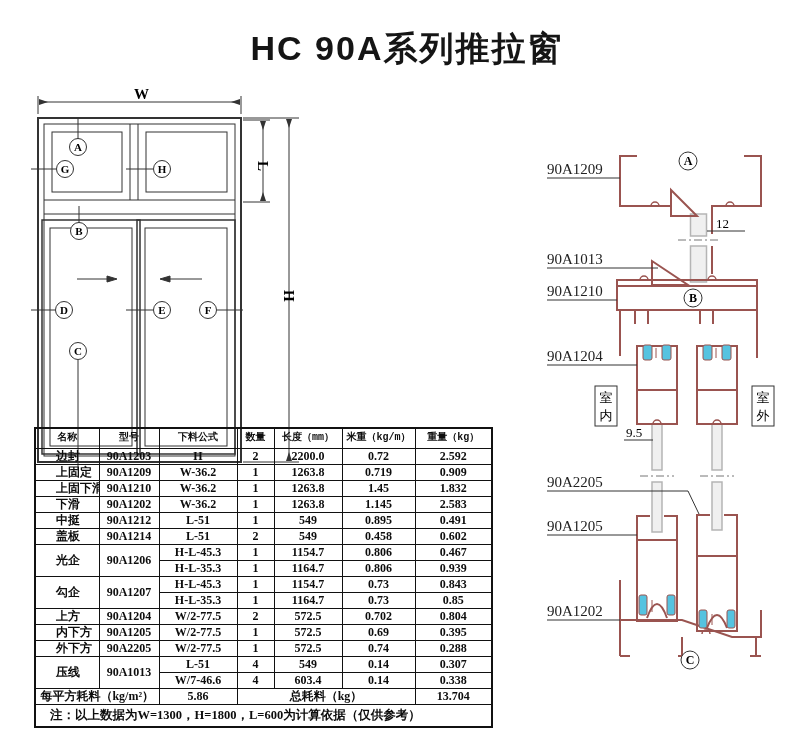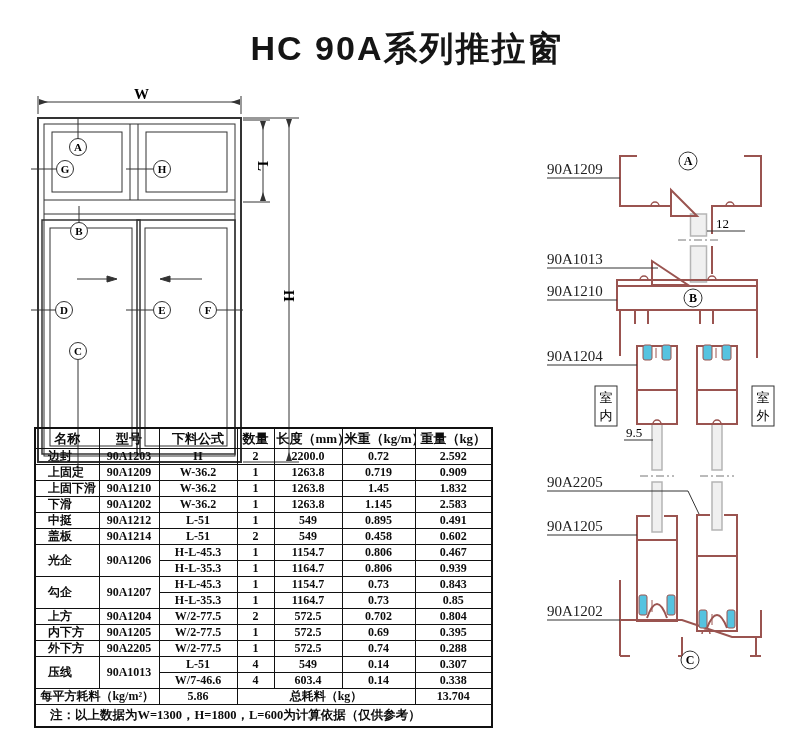--- a/index.html
+++ b/index.html
@@ -7,22 +7,22 @@
         font-family:"Liberation Serif","DejaVu Serif",serif;color:#111;}
   .title{position:absolute;top:26px;left:0;width:760px;text-align:center;
          font-family:"Liberation Sans","DejaVu Sans",sans-serif;
          font-size:34px;font-weight:bold;letter-spacing:2px;color:#151515;margin-left:27px;}
   svg text{font-family:"Liberation Serif","DejaVu Serif",serif;}
   .svg-abs{position:absolute;}
   table.spec{position:absolute;left:34px;top:427px;width:457px;border-collapse:collapse;
              table-layout:fixed;font-size:12px;font-weight:bold;color:#0d0d0d;border:2px solid #111;}
   table.spec td{border:1px solid #111;height:15px;padding:0 2px;text-align:center;
                 white-space:nowrap;overflow:hidden;line-height:1.05;}
-  table.spec tr.hdr td{height:19px;font-size:13px;}
-  table.spec td.name-cell{text-align:left;padding-left:12px;}
+  table.spec tr.hdr td{height:19px;font-size:10px;font-family:Liberation Mono, monospace;}
+  table.spec td.name-cell{text-align:left;padding-left:20px;}
   table.spec td.note-cell{text-align:left;padding-left:14px;height:21px;font-size:12.5px;}
 </style>
 </head>
 <body>
 
 <div class="page">
 
   <div class="title">HC 90A系列推拉窗</div>
 
   <svg class="svg-abs" style="left:22px;top:88px;" width="300" height="400" viewBox="0 0 300 400">

